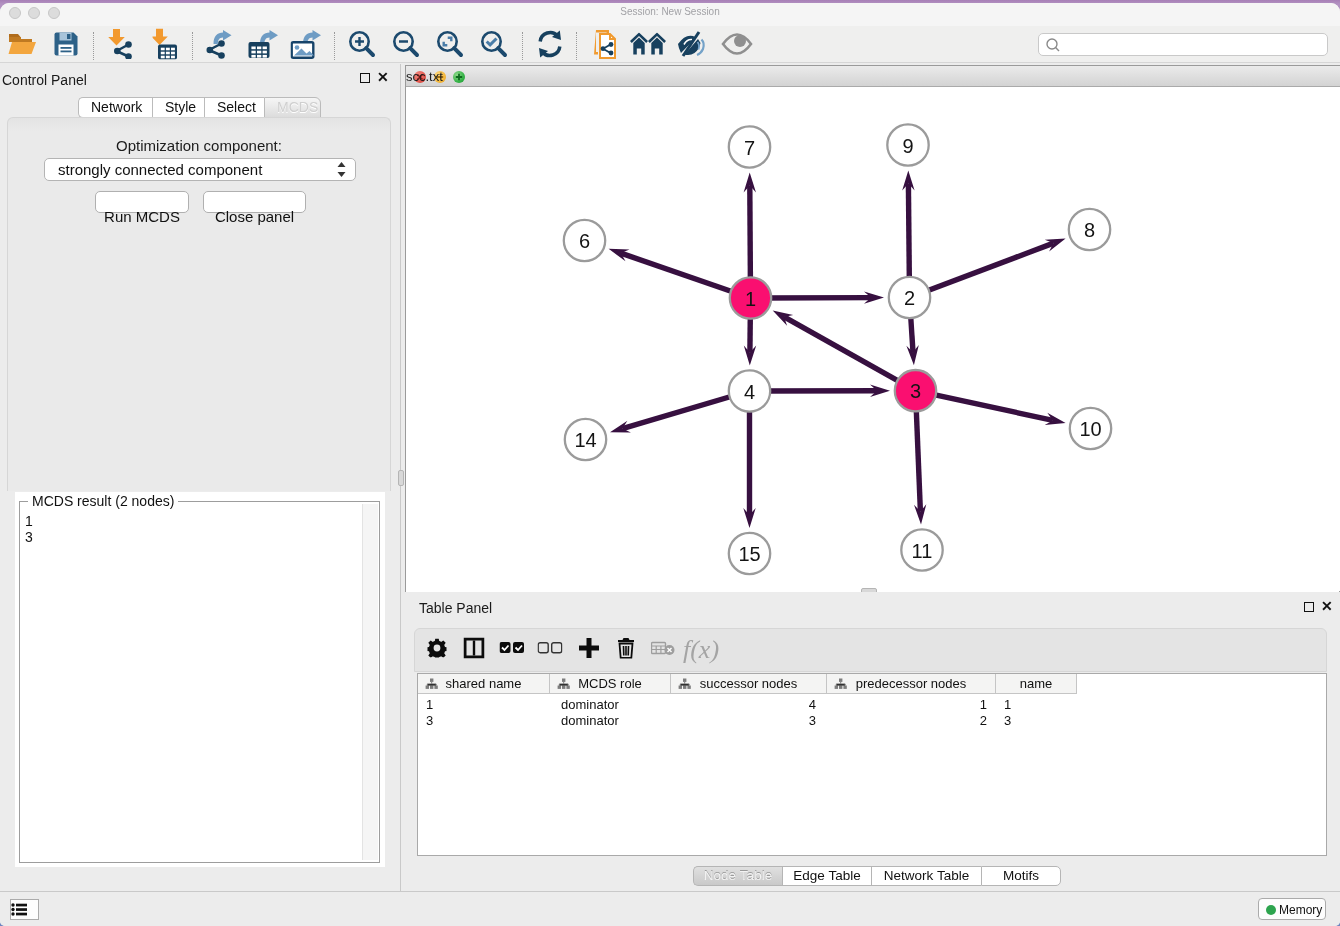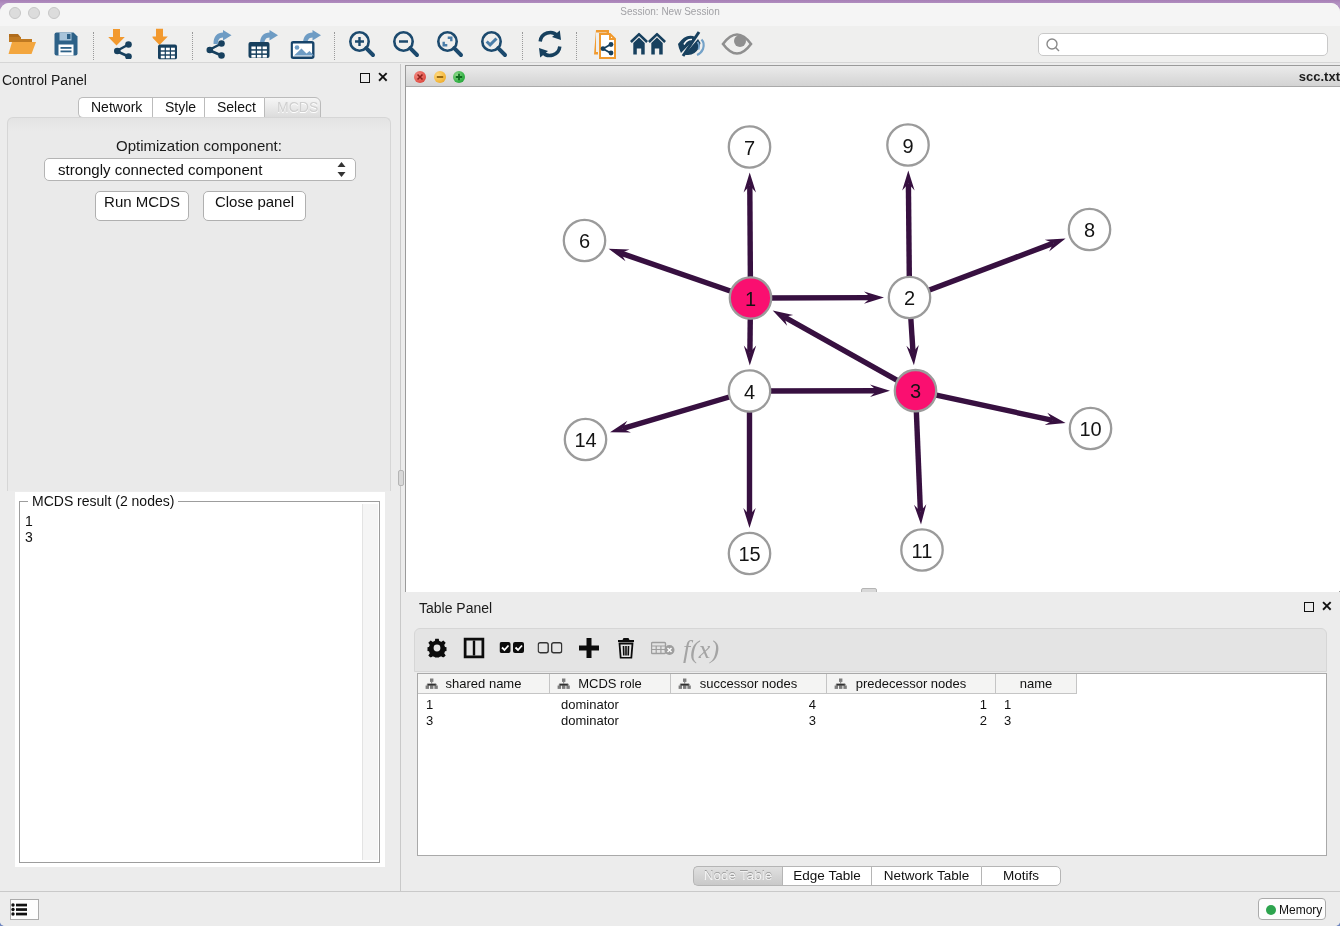--- a/index.html
+++ b/index.html
@@ -20,34 +20,34 @@
 .mini-sq{position:absolute;top:9px;width:10px;height:10px;border:1.6px solid #111}
 .mini-x{position:absolute;top:5px;font-size:14px;font-weight:bold;color:#111}
 #tabs{position:absolute;left:78px;top:33px;height:21px;display:flex;font-size:14px}
 .tab{background:#fff;border:1px solid #bbb;border-right:none;padding:1px 12px 0;color:#111;text-align:left}
 .tab:first-child{border-radius:5px 0 0 5px}
 .tab.sel{background:linear-gradient(#f6f6f6,#dcdcdc);border-right:1px solid #bbb;border-radius:0 6px 0 0;color:#cfcfcf;text-shadow:0 1px 0 #fff}
 #tabpane{position:absolute;left:7px;top:53px;width:384px;height:374px;background:linear-gradient(#e3e3e3,#eaeaea 14px,#eaeaea);border:1px solid #d6d6d6;border-bottom:none;border-radius:6px 6px 0 0}
 #optlabel{position:absolute;left:0;top:73px;width:398px;text-align:center;font-size:15px;color:#1c1c1c}
 #selectbox{position:absolute;left:44px;top:94px;width:312px;height:23px;background:#ffffff;border:1px solid #b4b4b4;border-radius:5px;font-size:15px;color:#111;padding:2px 0 0 13px}
 #selarrows{position:absolute;right:8px;top:2px;width:11px;height:17px}
-.btn{position:absolute;top:127px;height:30px;background:#fff;border:1px solid #b0b0b0;border-radius:5px;font-size:15px;color:#111;text-align:center;padding-top:1px}
+.btn{position:absolute;top:127px;height:22px;background:#fff;border:1px solid #b0b0b0;border-radius:5px;font-size:15px;color:#111;text-align:center;padding-top:16px}
 #mcdsbox{position:absolute;left:15px;top:428px;width:370px;height:375px;background:#fff}
 #fieldset{position:absolute;left:4px;top:9px;right:5px;bottom:4px;border:1px solid #9d9d9d}
 #legend{position:absolute;left:8px;top:-9px;background:#fff;padding:0 4px;font-size:14px;color:#111}
 #mcdstext{position:absolute;left:5px;top:11px;font-size:14px;color:#111;line-height:16px}
 #mcdsscroll{position:absolute;right:1px;top:2px;width:16px;bottom:2px;background:#f5f5f5;border-left:1px solid #e3e3e3}
 
 #vsplit{position:absolute;left:400px;top:61px;width:1px;height:827px;background:#c9c9c9}
 #vthumb{position:absolute;left:398px;top:467px;width:6px;height:16px;background:#d8d8d8;border:1px solid #b5b5b5;border-radius:2px}
 #hthumb{position:absolute;left:861px;top:585px;width:16px;height:6px;background:#d8d8d8;border:1px solid #b5b5b5;border-radius:2px}
 
 #netwin{position:absolute;left:405px;top:62px;width:935px;height:527px;background:#fff;border:1px solid #9a9a9a;border-right:none}
 #nettitle{position:absolute;left:0;top:0;width:100%;height:21px;background:linear-gradient(#ebebeb,#d3d3d3);border-bottom:1px solid #aaa}
-#nettext{position:absolute;top:3px;width:100%;text-align:right;font-size:13px;font-weight:700;color:#1c1c1c}
+#nettext{position:absolute;top:3px;width:100%;text-align:left;font-size:13px;font-weight:400;color:#1c1c1c}
 .mtl{position:absolute;top:4.5px;width:12px;height:12px;border-radius:50%}
 #canvas{position:absolute;left:0;top:22px;width:933px;height:504px;background:#fff}
 
 #tpanel{position:absolute;left:405px;top:589px;width:935px;height:299px;background:#ececec}
 #tphead{position:absolute;left:14px;top:8px;font-size:14px;color:#1a1a1a}
 #ttoolbar{position:absolute;left:9px;top:36px;right:13px;height:44px;background:#e4e4e4;border:1px solid #d6d6d6;border-radius:6px 6px 0 0}
 #ttoolbar .ti{top:19px}
 #tgrid{position:absolute;left:12px;top:81px;right:13px;height:183px;background:#fff;border:1px solid #a9a9a9}
 #thead{position:absolute;left:0;top:0;height:20px;width:659px;background:#f4f4f3;border-bottom:1px solid #c5c5c5;font-size:13px;color:#111}
 .th{position:absolute;top:0;height:20px;border-right:1px solid #c5c5c5;text-align:center;padding-top:2px}

